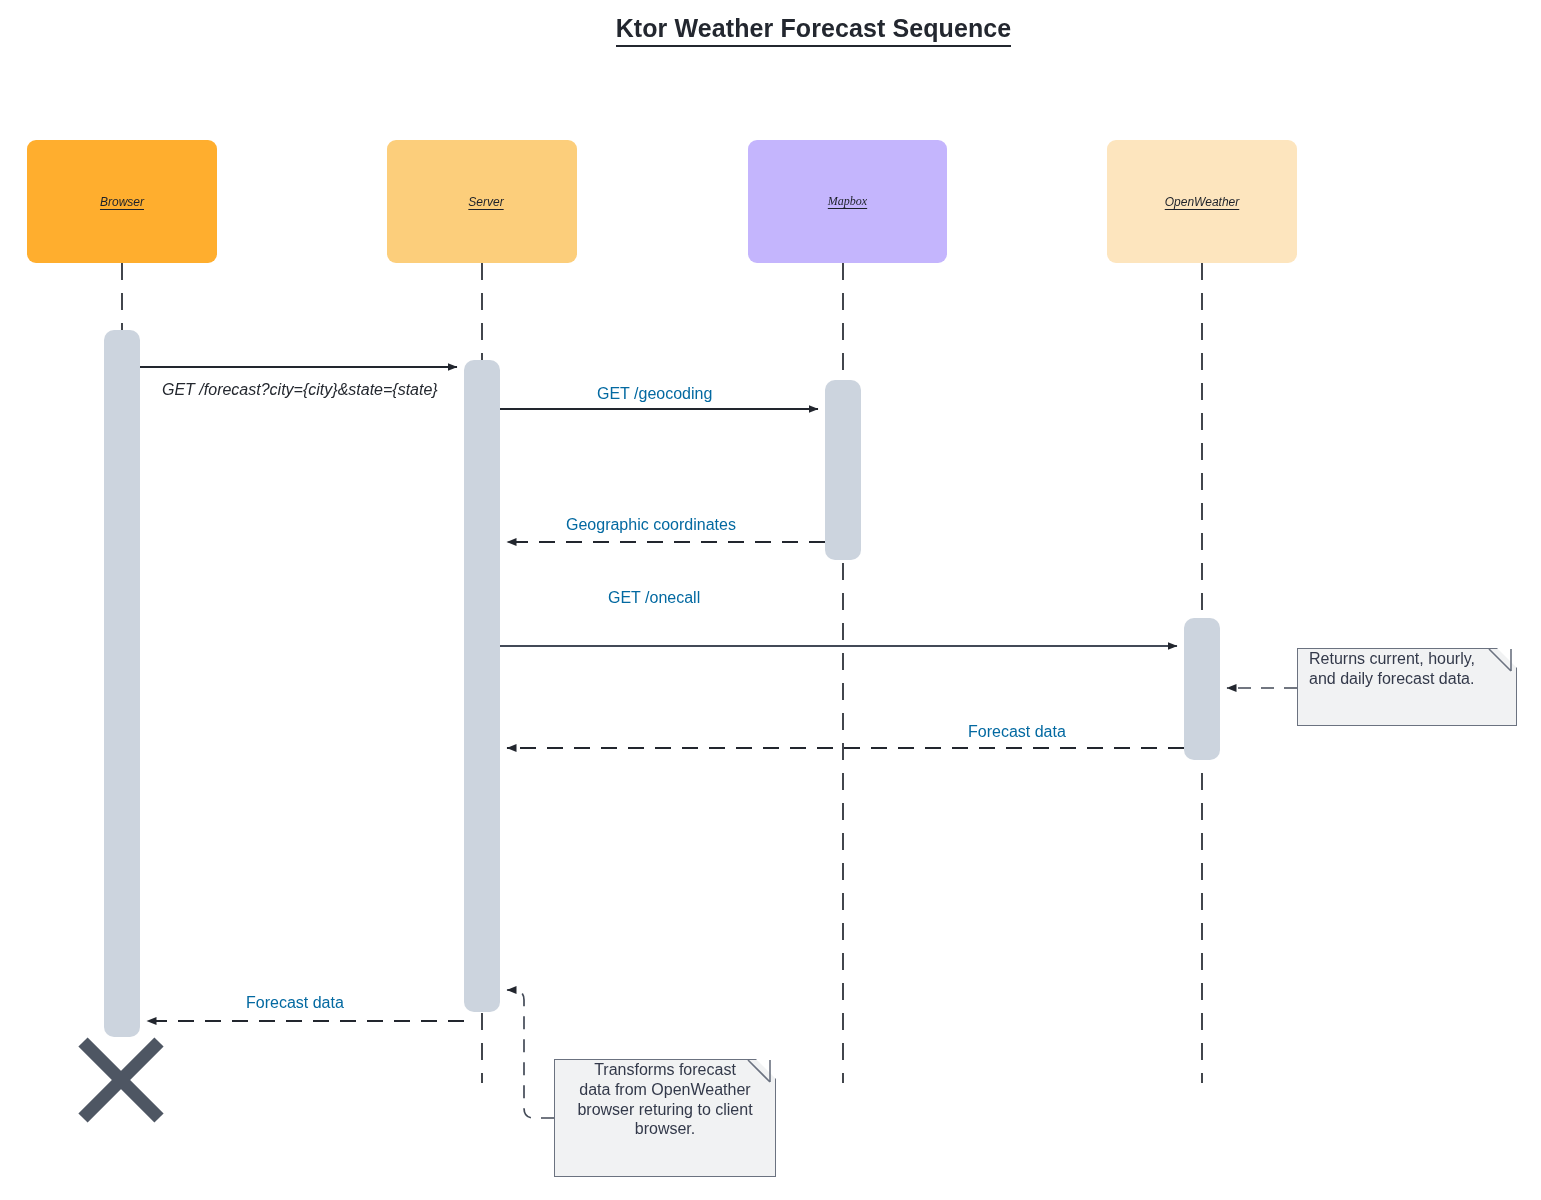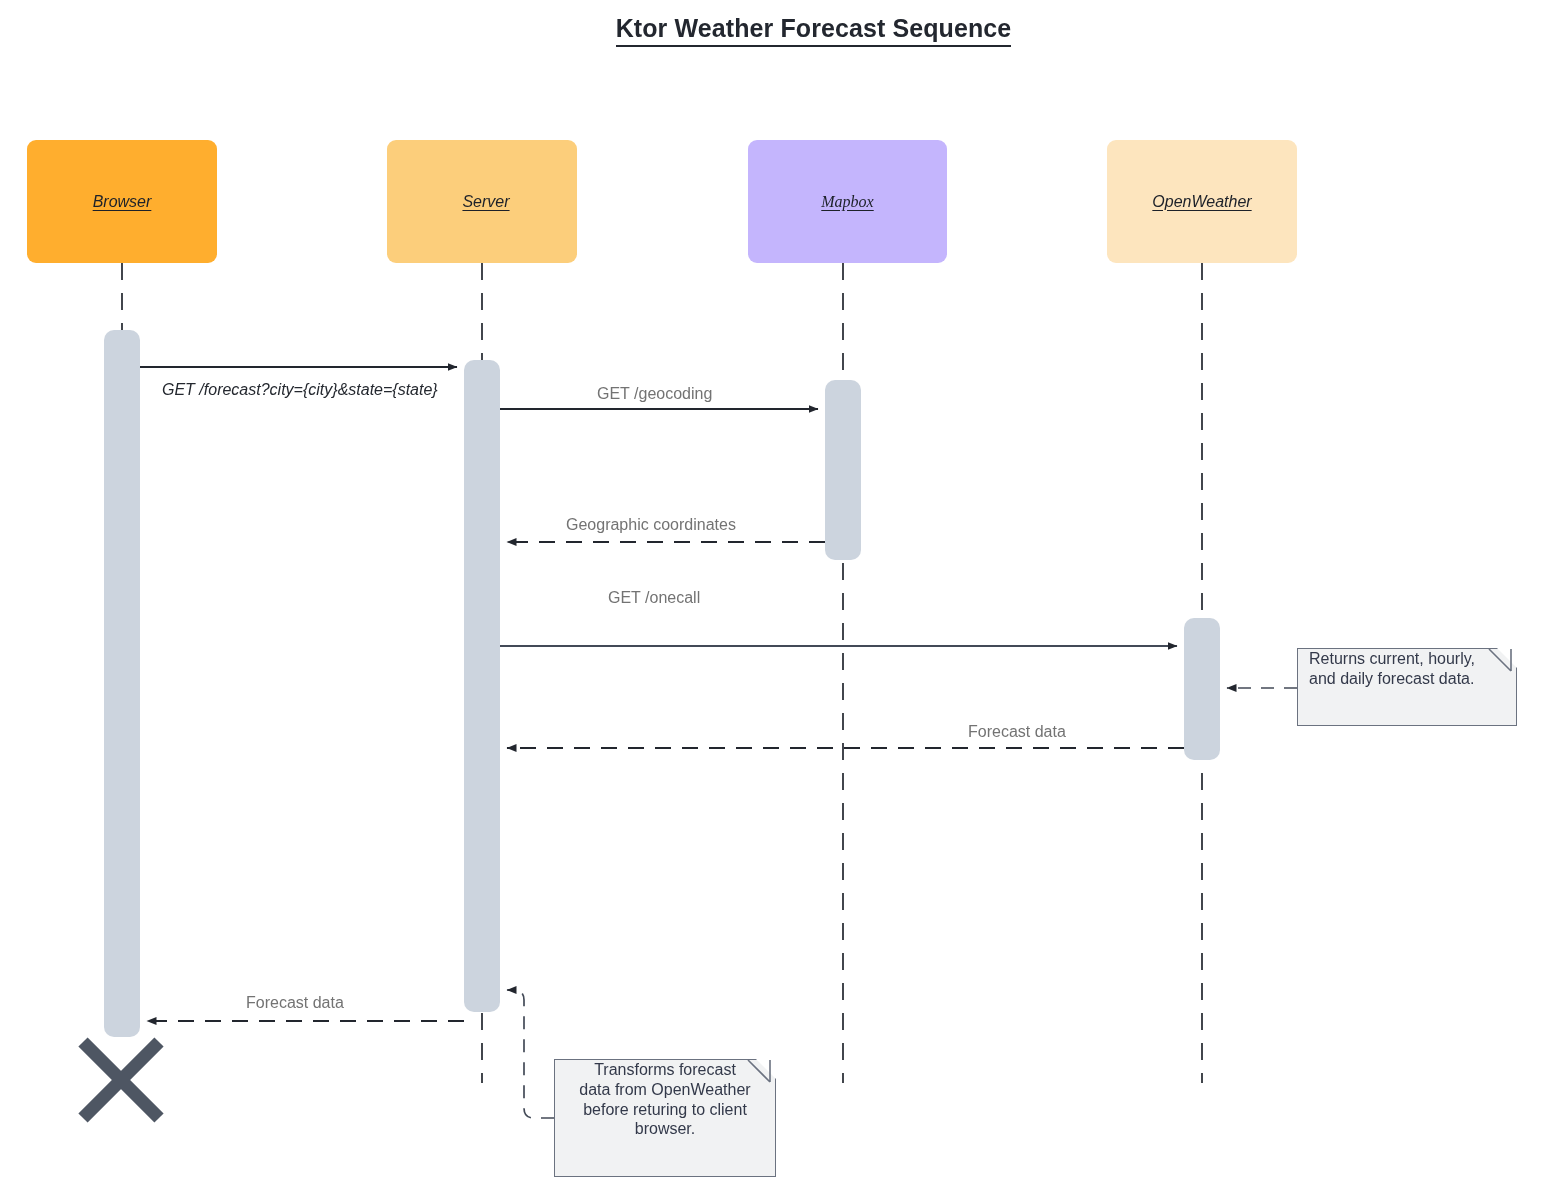--- a/index.html
+++ b/index.html
@@ -45,31 +45,31 @@
   }
   .actor-box {
     position: absolute;
     border-radius: 9px;
     display: flex;
     align-items: center;
     justify-content: center;
     box-sizing: border-box;
   }
   .actor-label {
-    font-size: 16px;
+    font-size: 12px;
     font-style: italic;
     color: #1d2129;
     text-decoration: underline;
     text-underline-offset: 3px;
     white-space: nowrap;
   }
   .msg-label {
     position: absolute;
     font-size: 16px;
-    color: #737373;
+    color: #0369a1;
     white-space: nowrap;
     line-height: 1.2;
   }
   .msg-label.italic {
     font-style: italic;
     color: #24282f;
   }
   .note {
     position: absolute;
     box-sizing: border-box;
@@ -184,21 +184,21 @@
     <div>and daily forecast data.</div>
     <div class="fold"></div>
     <svg class="foldline" viewBox="0 0 31 31" xmlns="http://www.w3.org/2000/svg">
       <path d="M2,2 L24,24 M24,24 L24,2" fill="none" stroke="#6B7280" stroke-width="1.6"></path>
     </svg>
   </div>
 
   <div class="note note-text-center" style="left:554px; top:1059px; width:222px; height:118px;">
     <div>Transforms forecast</div>
     <div>data from OpenWeather</div>
-    <div>before returing to client</div>
+    <div>browser returing to client</div>
     <div>browser.</div>
     <div class="fold"></div>
     <svg class="foldline" viewBox="0 0 31 31" xmlns="http://www.w3.org/2000/svg">
       <path d="M2,2 L24,24 M24,24 L24,2" fill="none" stroke="#6B7280" stroke-width="1.6"></path>
     </svg>
   </div>
 
 </div>
 
 </body></html>

